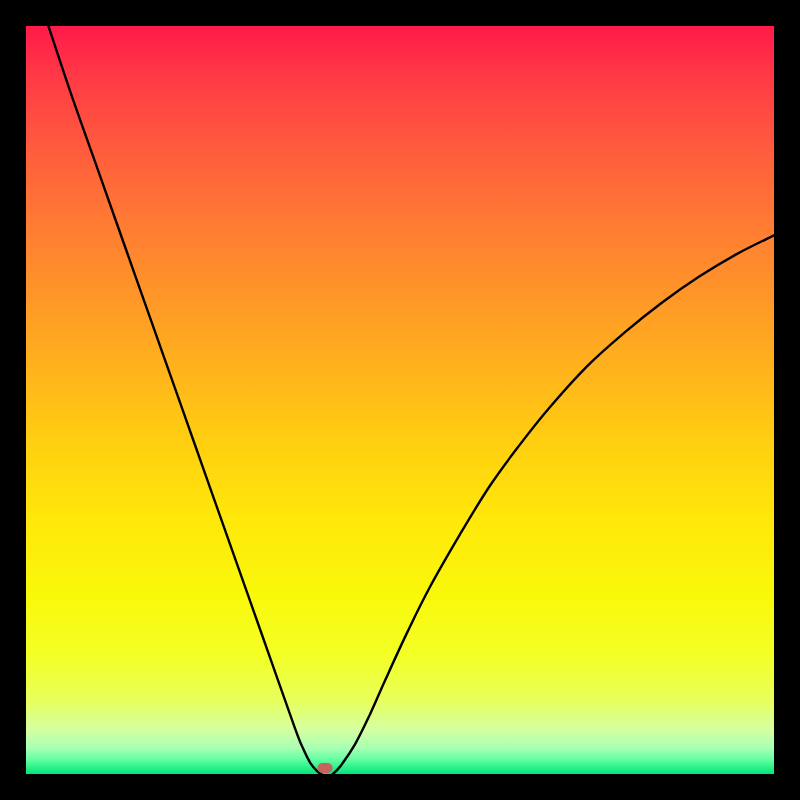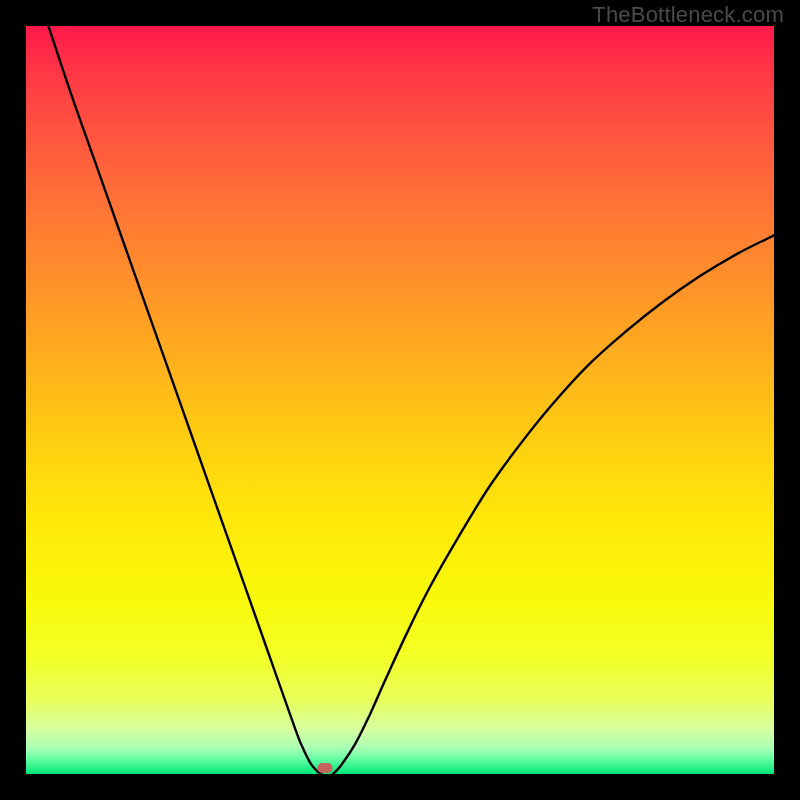--- a/index.html
+++ b/index.html
@@ -69,21 +69,20 @@
     border-radius: 5px;
     background: #c6635d;
     transform: translate(-50%, -50%);
     z-index: 3;
   }
 </style>
 </head>
 <body>
 
 <div class="frame">
-  <div class="watermark">TheBottleneck.com</div>
 
   <div class="plot">
     <div class="gradient-bg"></div>
 
     <svg class="curve" viewBox="0 0 748 748" preserveAspectRatio="none">
       <path fill="none" stroke="#000" stroke-width="2.4" stroke-linecap="round" d="M 22.44 0.00 C 26.48 12.12, 36.80 43.76, 44.88 67.32 C 52.96 90.88, 59.24 108.01, 67.32 130.90 C 75.40 153.79, 81.68 171.59, 89.76 194.48 C 97.84 217.37, 104.12 235.17, 112.20 258.06 C 120.28 280.95, 126.56 298.75, 134.64 321.64 C 142.72 344.53, 149.00 362.33, 157.08 385.22 C 165.16 408.11, 171.44 425.91, 179.52 448.80 C 187.60 471.69, 193.88 489.49, 201.96 512.38 C 210.04 535.27, 216.32 553.07, 224.40 575.96 C 232.48 598.85, 238.76 616.65, 246.84 639.54 C 254.92 662.43, 263.89 688.31, 269.28 703.12 C 274.67 717.93, 274.07 715.76, 276.76 721.82 C 279.45 727.88, 281.55 732.47, 284.24 736.78 C 286.93 741.09, 289.70 743.74, 291.72 745.76 C 293.74 747.78, 294.79 747.60, 295.46 748.00"></path>
       <path fill="none" stroke="#000" stroke-width="2.4" stroke-linecap="round" d="M 306.68 748.00 C 308.03 746.65, 310.12 745.91, 314.16 740.52 C 318.20 735.13, 323.73 727.50, 329.12 718.08 C 334.51 708.66, 338.69 699.60, 344.08 688.16 C 349.47 676.72, 352.31 669.31, 359.04 654.50 C 365.77 639.69, 373.40 622.71, 381.48 605.88 C 389.56 589.05, 394.50 578.50, 403.92 561.00 C 413.34 543.50, 423.07 526.82, 433.84 508.64 C 444.61 490.46, 452.99 476.18, 463.76 460.02 C 474.53 443.86, 482.91 433.02, 493.68 418.88 C 504.45 404.74, 511.48 395.62, 523.60 381.48 C 535.72 367.34, 547.54 353.80, 561.00 340.34 C 574.46 326.88, 584.94 318.12, 598.40 306.68 C 611.86 295.24, 622.34 286.86, 635.80 276.76 C 649.26 266.66, 659.74 259.33, 673.20 250.58 C 686.66 241.83, 697.14 235.55, 710.60 228.14 C 724.06 220.73, 741.27 212.81, 748.00 209.44"></path>
     </svg>
 
     <div class="marker" style="left: 299.2px; top: 742.016px;"></div>

